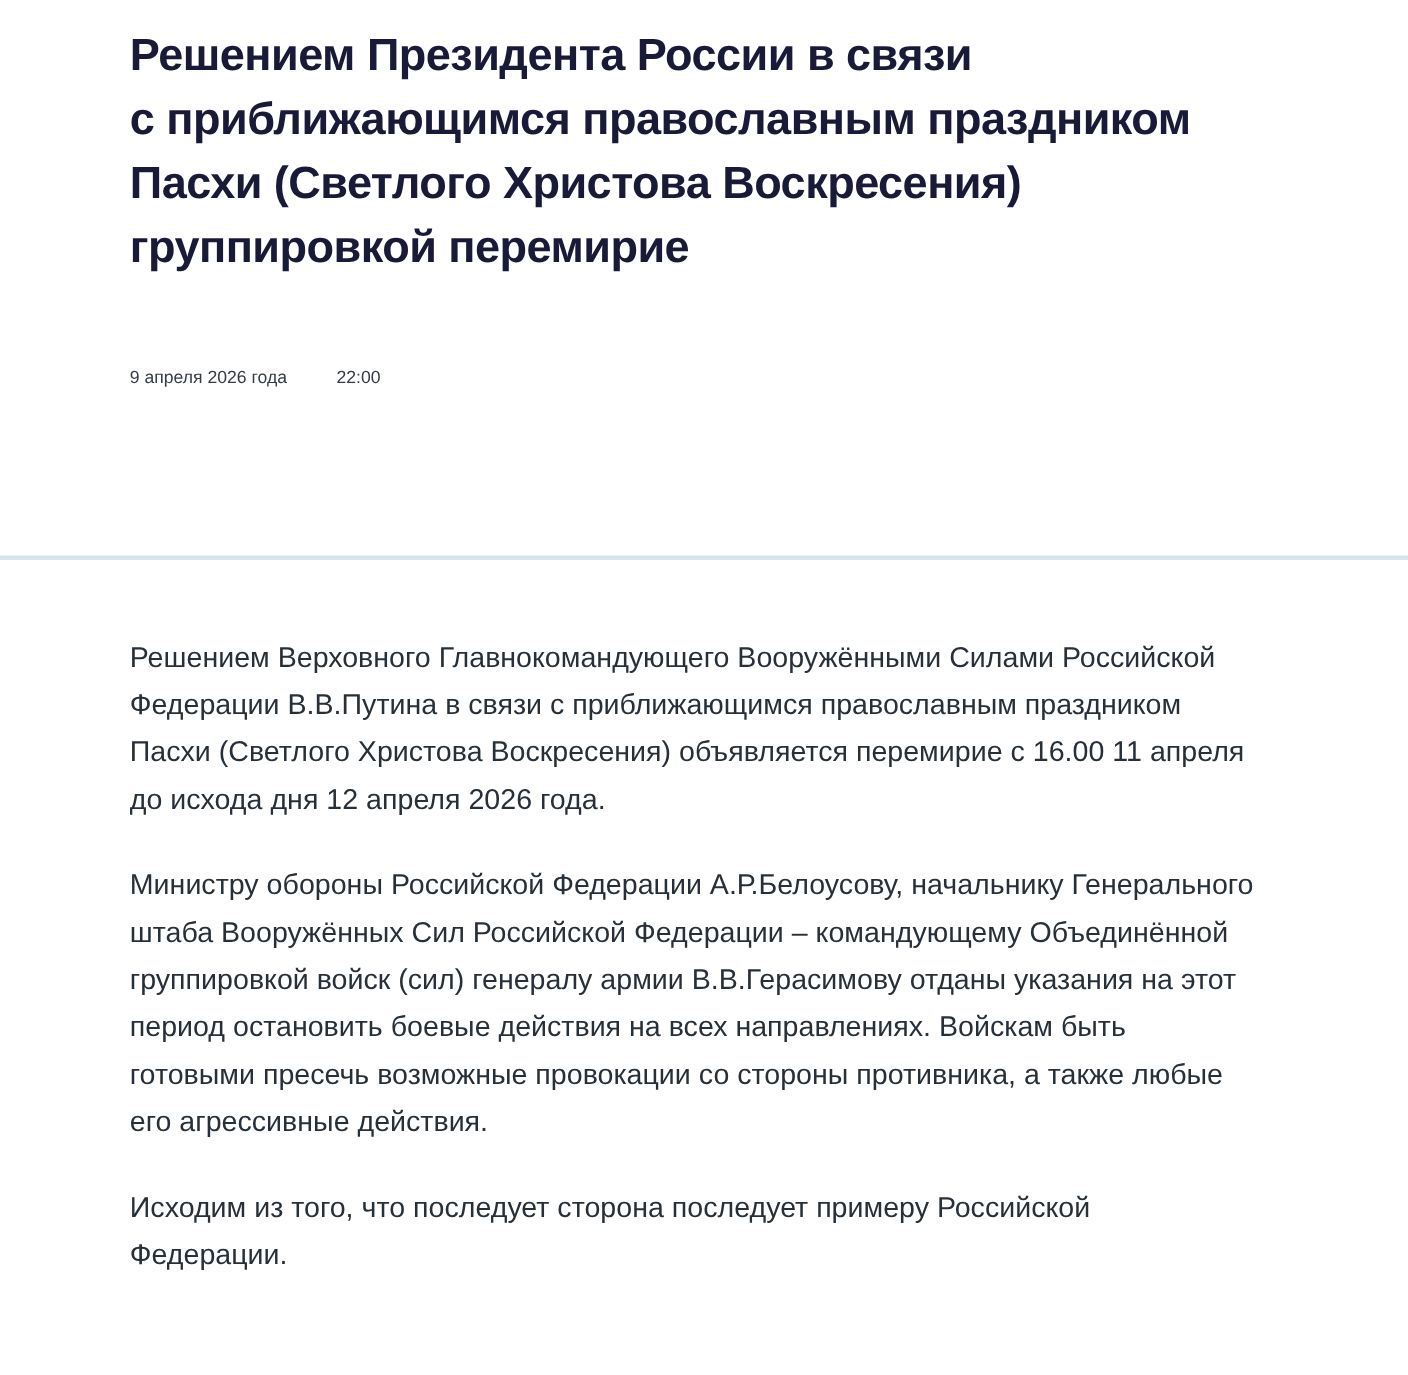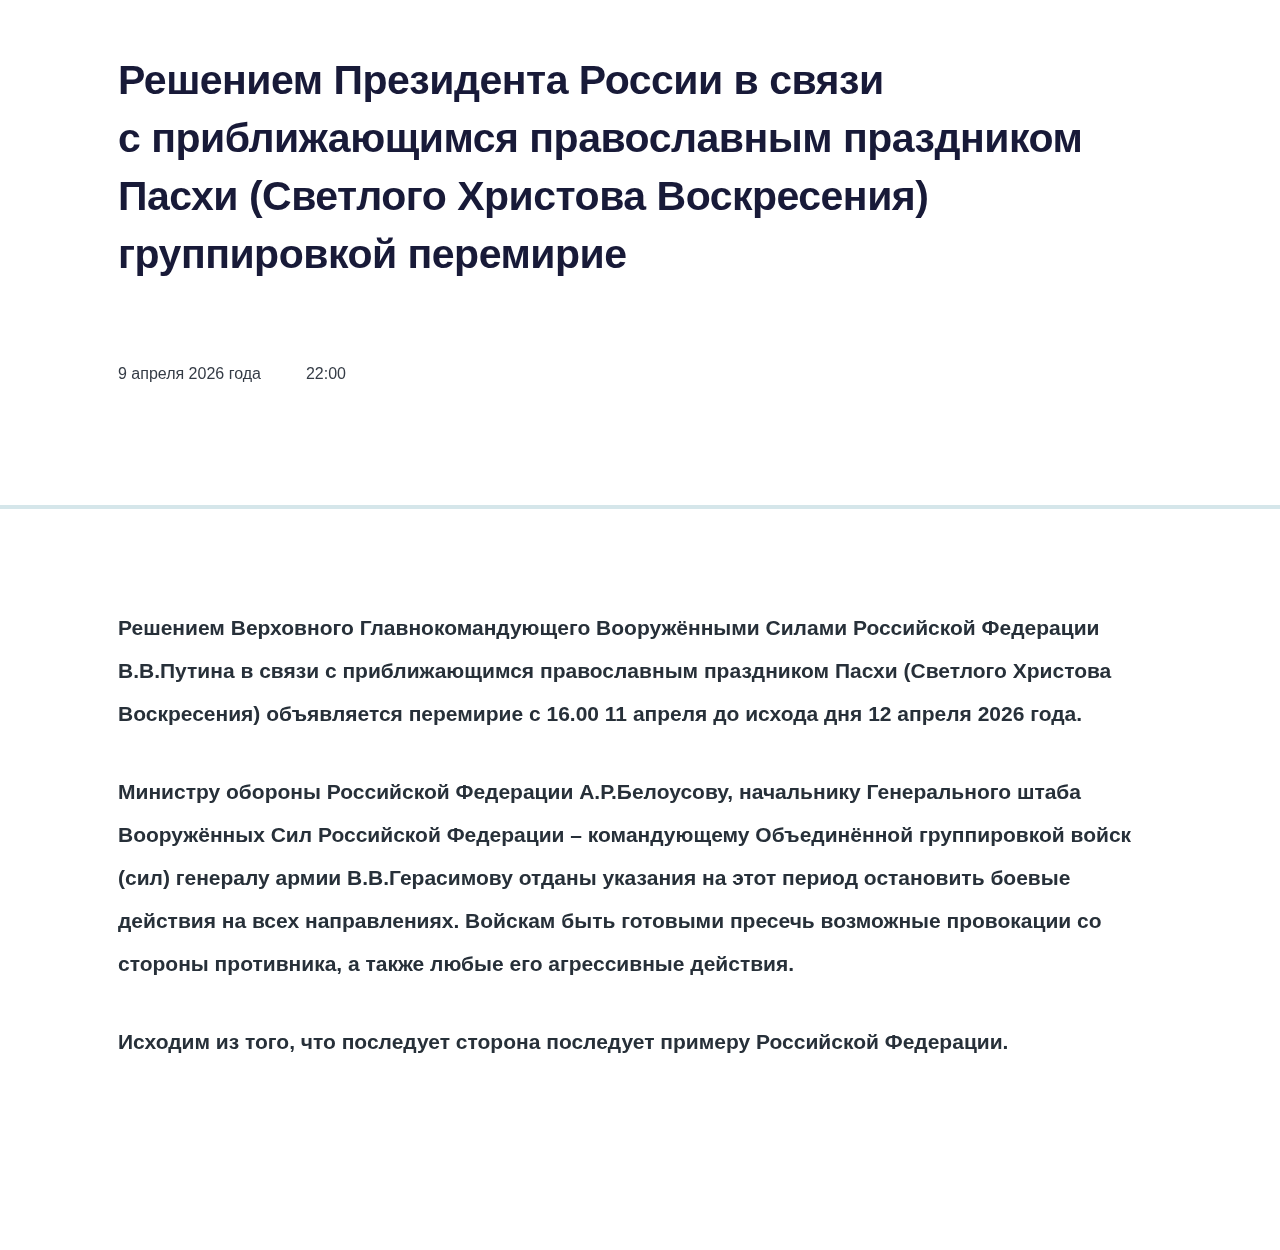--- a/index.html
+++ b/index.html
@@ -14,21 +14,21 @@
     background: #ffffff;
     overflow: hidden;
     font-family: "Liberation Sans", sans-serif;
   }
   .content {
     width: 1022px;
     margin-left: 118px;
   }
   .article-title {
     margin: 0;
-    padding-top: 51px;
+    padding-top: 21px;
     font-size: 41px;
     line-height: 58px;
     font-weight: 700;
     letter-spacing: -0.5px;
     color: #181a38;
   }
   .article-title .title-line {
     display: block;
   }
   .meta-row {
@@ -43,24 +43,23 @@
   .section-divider {
     position: absolute;
     left: 0;
     top: 505px;
     width: 1280px;
     height: 4px;
     background: #d5e6ea;
   }
   .article-body {
     margin-top: 218px;
-    font-size: 21px;
+    font-size: 26px;
     line-height: 43px;
     color: #273039;
-    font-weight: bold;
   }
   .article-body p {
     margin: 0 0 35px 0;
   }
   .article-body p:last-child {
     margin-bottom: 0;
   }
 </style>
 </head>
 <body>

